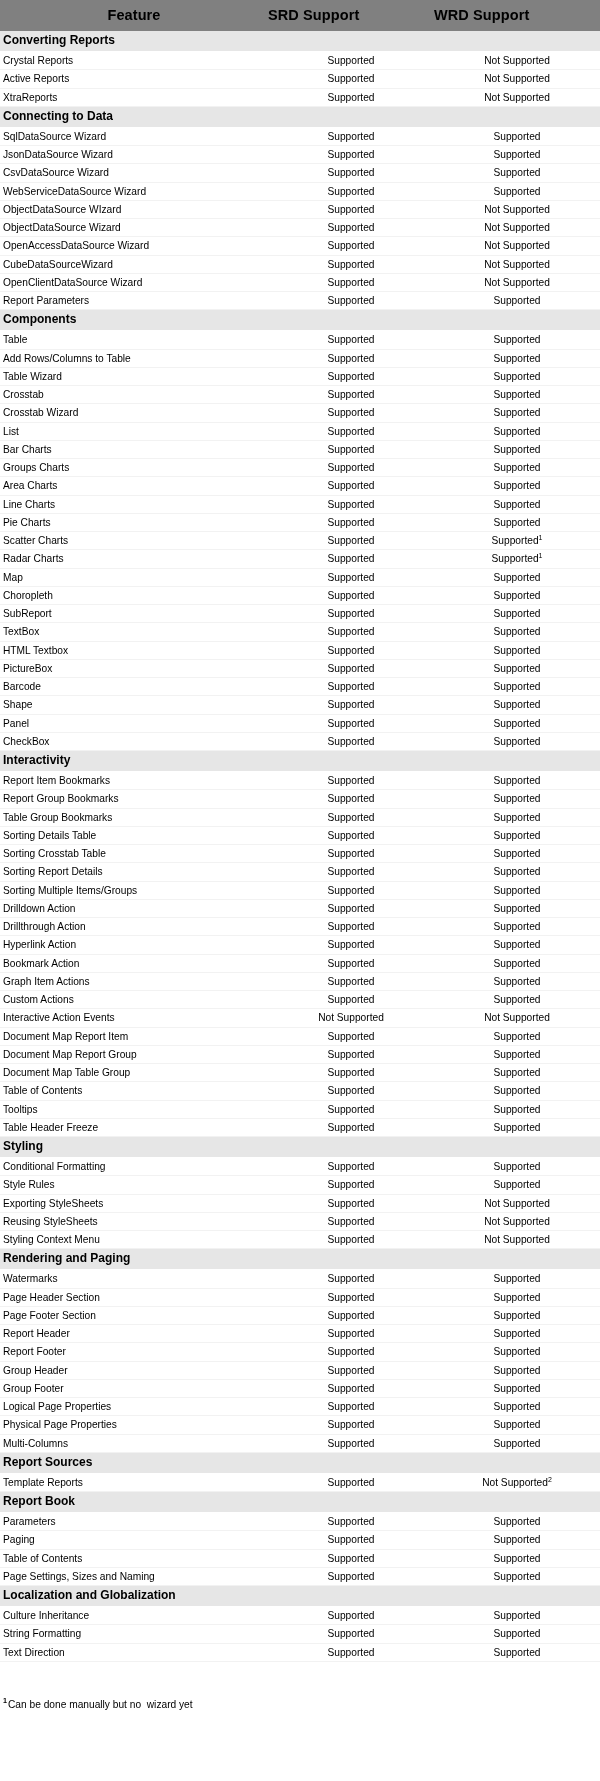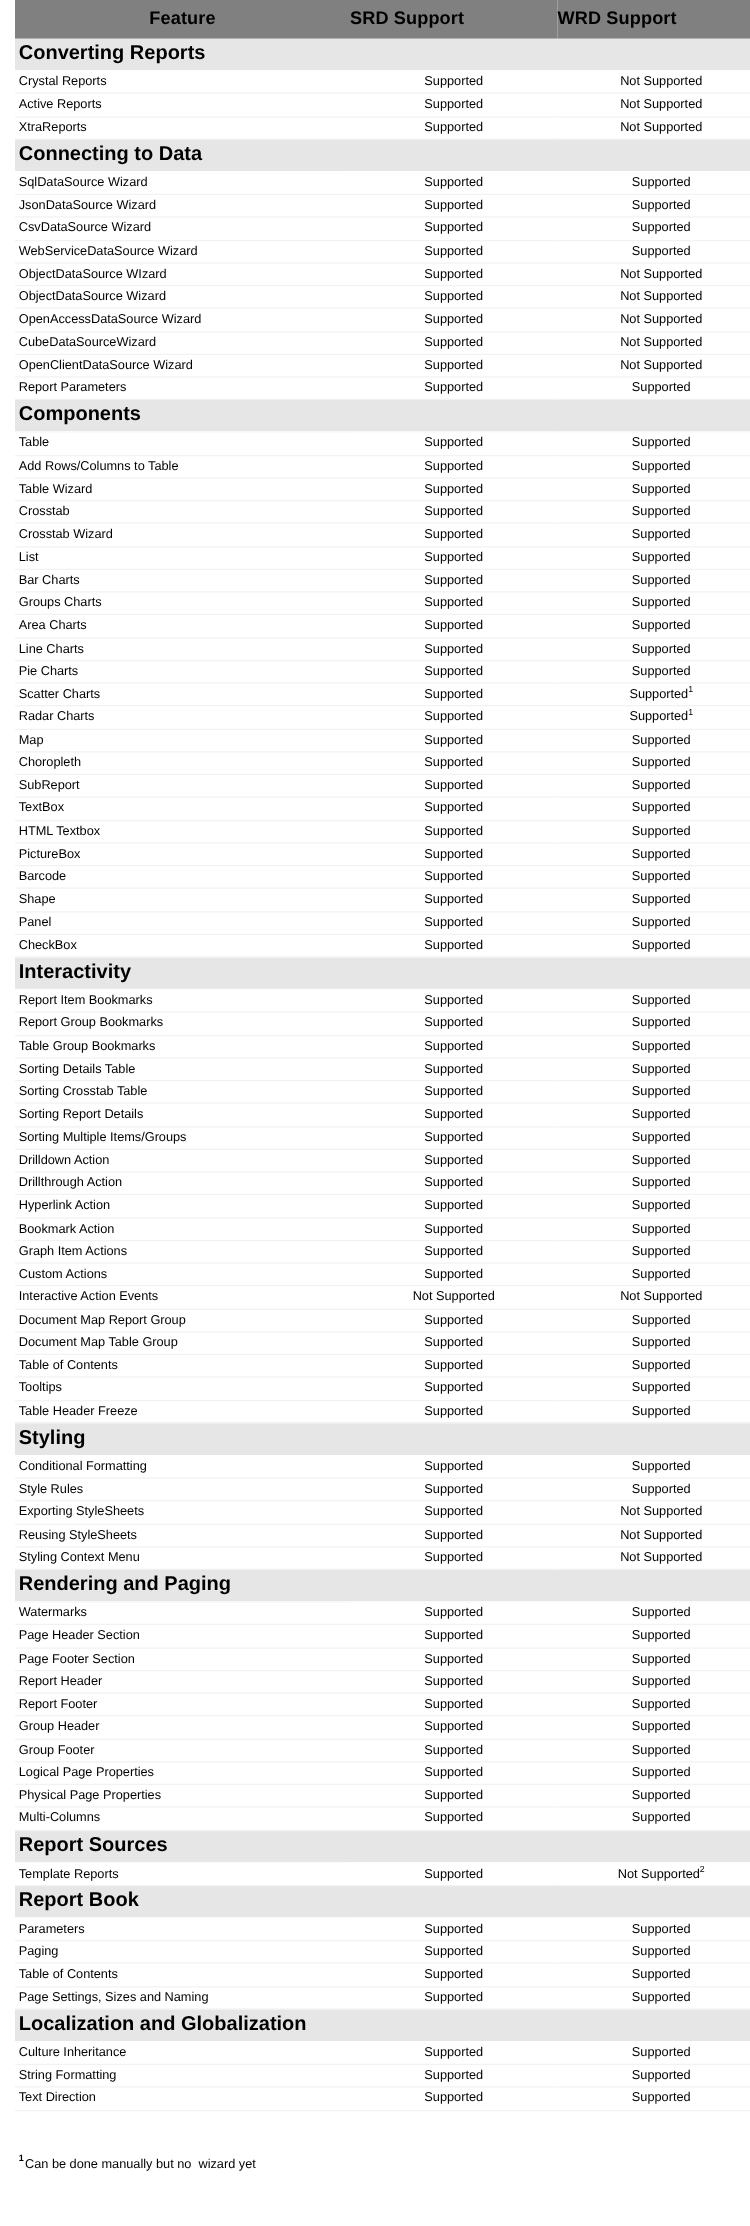--- a/index.html
+++ b/index.html
@@ -9,21 +9,20 @@
   }
   body {
     width: 600px;
     font-family: "Liberation Sans", sans-serif;
     color: #000000;
     -webkit-font-smoothing: antialiased;
   }
   .sheet {
     width: 600px;
     box-sizing: border-box;
-    padding-left: 12px;
   }
   table.compat {
     width: 600px;
     border-collapse: collapse;
     table-layout: fixed;
   }
   table.compat col.c-feature { width: 268px; }
   table.compat col.c-srd { width: 166px; }
   table.compat col.c-wrd { width: 166px; }
 
@@ -35,21 +34,21 @@
     text-align: left;
     padding: 7px 0 8px 0;
     border: none;
     letter-spacing: 0.1px;
   }
   thead th.feature-head { text-align: center; }
 
   tbody tr.section-row td {
     background: #e6e6e6;
     font-weight: bold;
-    font-size: 16px;
+    font-size: 12px;
     padding: 2px 0 3px 3px;
     border-bottom: 1px solid #ffffff;
     line-height: 1.25;
     margin-top: 14px;
   }
   tbody tr.data-row td {
     font-size: 10.2px;
     padding: 2px 0 2px 0;
     border-bottom: 1px solid #f2f2f2;
     line-height: 1.3;
@@ -362,20 +361,25 @@
           <td class="feature-cell">Custom Actions</td>
           <td class="val-cell">Supported</td>
           <td class="val-cell">Supported</td>
         </tr>
         <tr class="data-row">
           <td class="feature-cell">Interactive Action Events</td>
           <td class="val-cell">Not Supported</td>
           <td class="val-cell">Not Supported</td>
         </tr>
         <tr class="data-row">
+          <td class="feature-cell">Document Map Report Item</td>
+          <td class="val-cell">Supported</td>
+          <td class="val-cell">Supported</td>
+        </tr>
+        <tr class="data-row">
           <td class="feature-cell">Document Map Report Group</td>
           <td class="val-cell">Supported</td>
           <td class="val-cell">Supported</td>
         </tr>
         <tr class="data-row">
           <td class="feature-cell">Document Map Table Group</td>
           <td class="val-cell">Supported</td>
           <td class="val-cell">Supported</td>
         </tr>
         <tr class="data-row">

